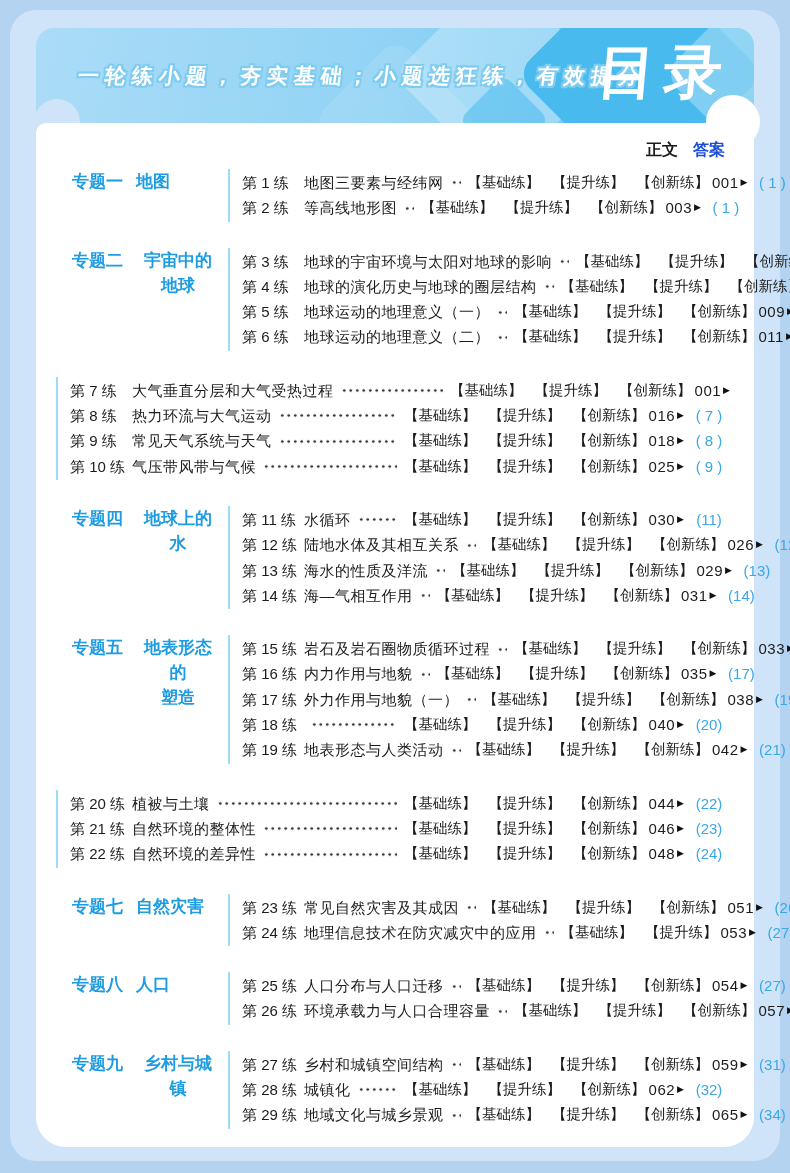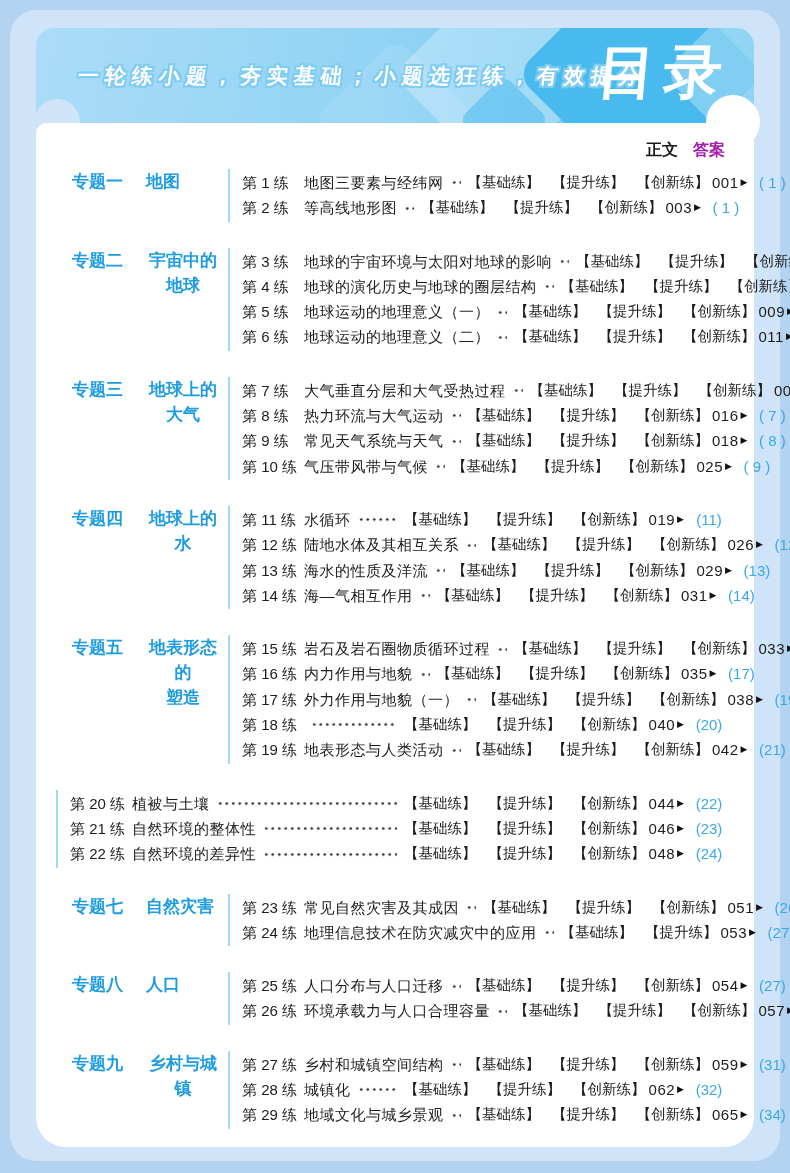--- a/index.html
+++ b/index.html
@@ -45,27 +45,27 @@
   .card{
     position:absolute;left:36px;right:36px;top:123px;bottom:26px;z-index:3;
     background:#ffffff;border-radius:10px 10px 30px 30px;
     padding:14px 22px 0 20px;box-sizing:border-box;
   }
   .col-headers{
     display:flex;justify-content:flex-end;align-items:center;gap:8px;
     height:26px;margin-bottom:4px;font-size:16px;font-weight:bold;
   }
   .col-main{color:#1a1a1a;}
-  .col-answer{color:#a21caf;width:46px;text-align:center;}
+  .col-answer{color:#1d4ed8;width:46px;text-align:center;}
   
   #sections{margin-top:6px;}
   .section{display:flex;margin-bottom:26px;}
   .section-title{
     width:172px;flex:none;box-sizing:border-box;padding-left:16px;padding-right:8px;
-    display:flex;gap:23px;align-items:flex-start;
+    display:flex;gap:13px;align-items:flex-start;
     color:#1e9ce2;font-weight:bold;font-size:17px;line-height:25px;
   }
   .s-label{flex:none;}
   .s-name{white-space:pre-line;text-align:center;}
   .entries{flex:1;border-left:2px solid #9edcf5;padding:1px 0 1px 12px;}
   .row{
     display:flex;align-items:center;height:25.3px;line-height:25.3px;
     font-size:15px;color:#1c1c1c;
   }
   .e-num{width:62px;flex:none;}
@@ -195,24 +195,20 @@
                 <span class="tag">【创新练】</span>
               </span>
     <span class="e-page">011</span>
     <span class="e-arrow">▶</span>
     <span class="e-answer">( 5 )</span>
   </div>
 </div>
   </div>
 
   <div class="section">
-    <div class="section-title">
-      <span class="s-label">专题三</span>
-      <span class="s-name">地球上的大气</span>
-    </div>
     <div class="entries">
   <div class="row">
     <span class="e-num">第 7 练</span>
     <span class="e-title">大气垂直分层和大气受热过程</span>
     <span class="leader"></span>
     <span class="e-tags">
                 <span class="tag">【基础练】</span>
                 <span class="tag">【提升练】</span>
                 <span class="tag">【创新练】</span>
               </span>
@@ -273,21 +269,21 @@
     <div class="entries">
   <div class="row">
     <span class="e-num">第 11 练</span>
     <span class="e-title">水循环</span>
     <span class="leader"></span>
     <span class="e-tags">
                 <span class="tag">【基础练】</span>
                 <span class="tag">【提升练】</span>
                 <span class="tag">【创新练】</span>
               </span>
-    <span class="e-page">019</span>
+    <span class="e-page">030</span>
     <span class="e-arrow">▶</span>
     <span class="e-answer">(11)</span>
   </div>
 
   <div class="row">
     <span class="e-num">第 12 练</span>
     <span class="e-title">陆地水体及其相互关系</span>
     <span class="leader"></span>
     <span class="e-tags">
                 <span class="tag">【基础练】</span>

